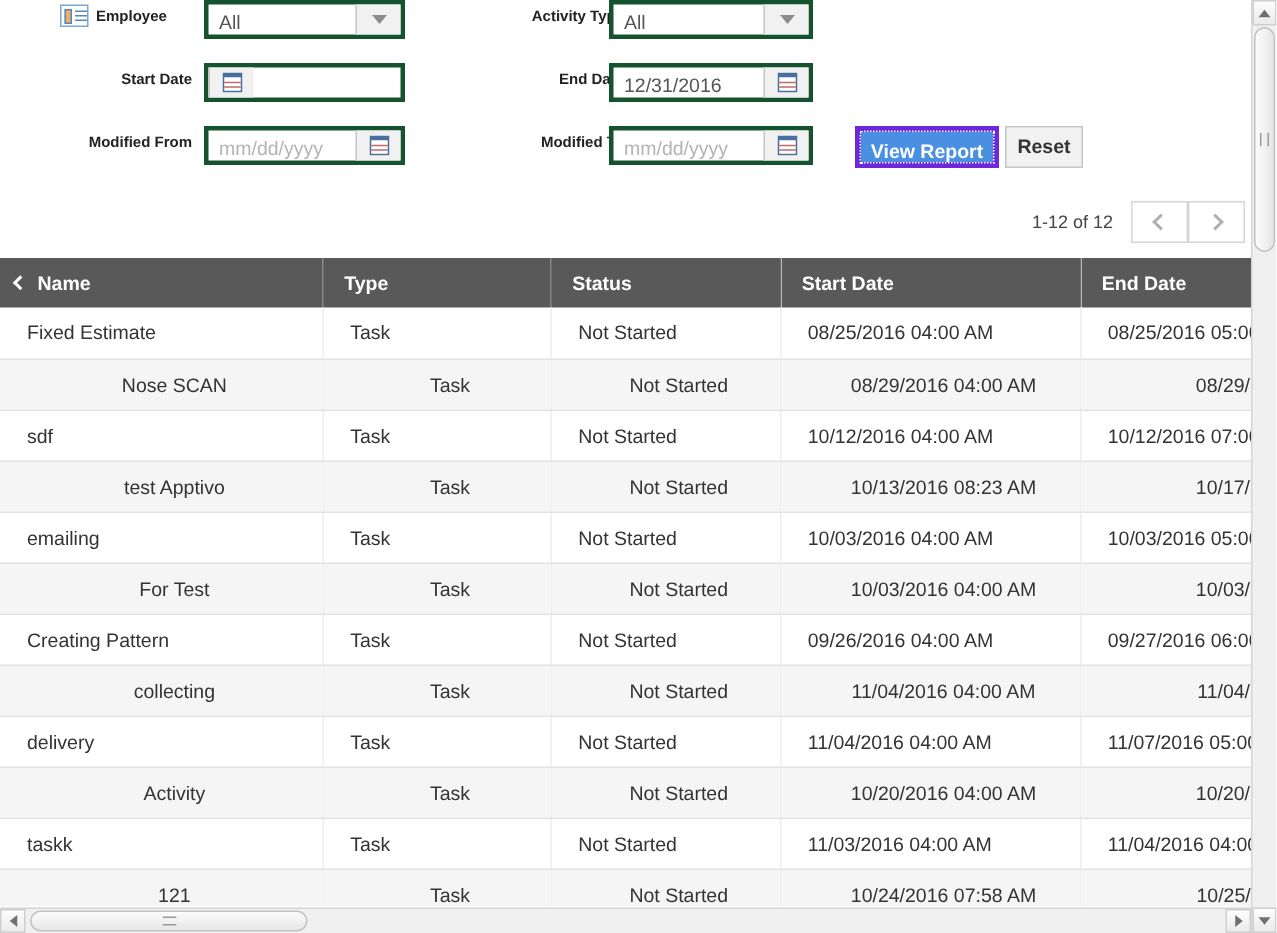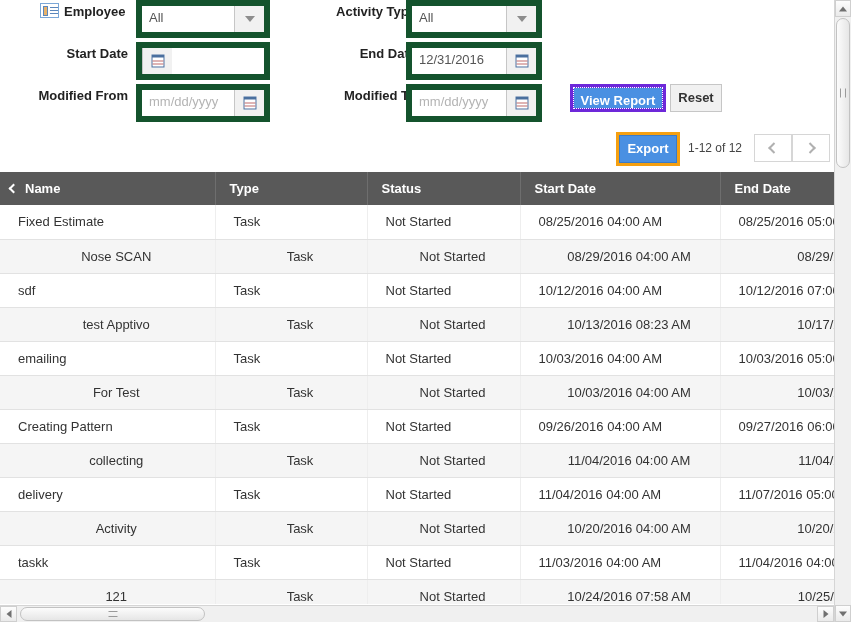--- a/index.html
+++ b/index.html
@@ -100,43 +100,43 @@
     width: 9px; height: 1px;
     border-top: 1px solid #9a9a9a;
     border-bottom: 1px solid #9a9a9a;
     padding: 2px 0;
   }
 
   
   .filters { position: absolute; left: 0; top: 0; width: 834px; }
   .flabel {
     position: absolute;
-    font-size: 13px; font-weight: bold; color: #222;
+    font-size: 10px; font-weight: bold; color: #222;
     text-align: right; line-height: 24px;
     white-space: nowrap;
   }
   .emp-icon {
     position: absolute; left: 40px; top: 3px;
     width: 19px; height: 15px;
     background: #ffffff;
     border: 1px solid #7ba7d7;
   }
   .emp-icon .photo {
     position: absolute; left: 2px; top: 2px; width: 5px; height: 10px;
     background: #e8b26a; border: 1px solid #5b86bb;
   }
   .emp-icon .ln {
     position: absolute; left: 9px; height: 1px; width: 8px; background: #5b86bb;
   }
 
   .ctrl {
     position: absolute;
-    height: 38px;
+    height: 26px;
     display: flex;
-    border: 6px solid #14532d;
+    border: 3px solid #14532d;
     background: #ffffff;
   }
   .ctrl .field {
     flex: 1;
     font-size: 13px;
     color: #555;
     line-height: 24px;
     padding-left: 7px;
     overflow: hidden;
     white-space: nowrap;
@@ -338,23 +338,20 @@
       <div class="field placeholder">mm/dd/yyyy</div>
       <div class="addon">
           <span class="cal"></span>
         </div>
     </div>
 
     <div class="btn btn-primary" style="left:570px; top:84px; width:96px; height:28px;">View Report</div>
     <div class="btn btn-default" style="left:670px; top:84px; width:52px; height:28px;">Reset</div>
   </div>
 
-  <div class="export-wrap" style="left:616px; top:132px; width:64px; height:34px;">
-    <div class="btn-export" style="width:100%; height:100%;">Export</div>
-  </div>
 
   <div class="pager-info" style="left:688px; top:134px;text-align:center;">1-12 of 12</div>
 
   <div class="pager-btn" style="left:754px; top:134px;">
     <span class="pager-chev prev"></span>
   </div>
   <div class="pager-btn" style="left:792px; top:134px;">
     <span class="pager-chev next"></span>
   </div>
 

